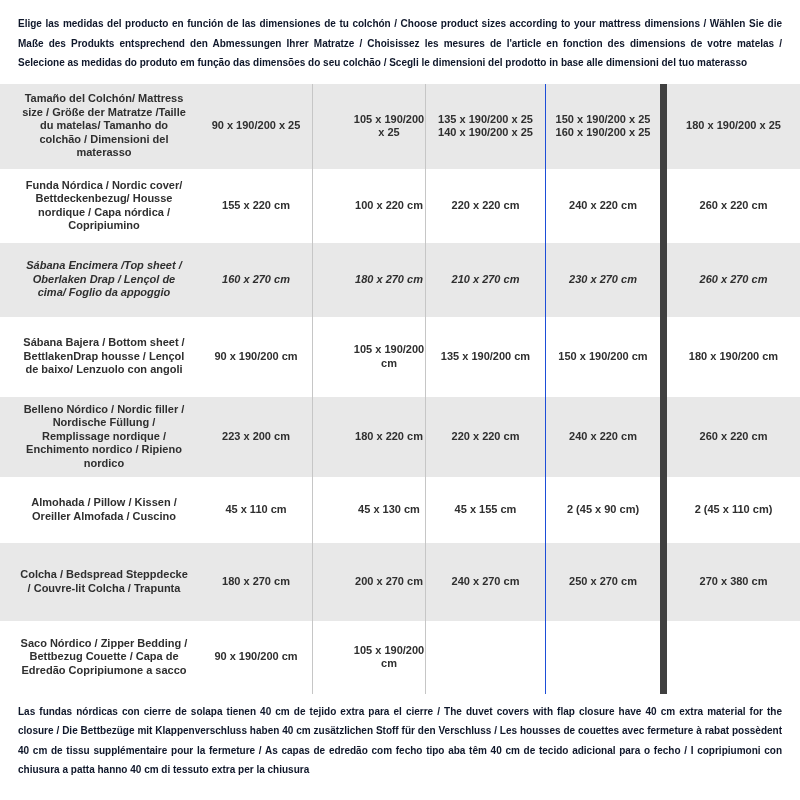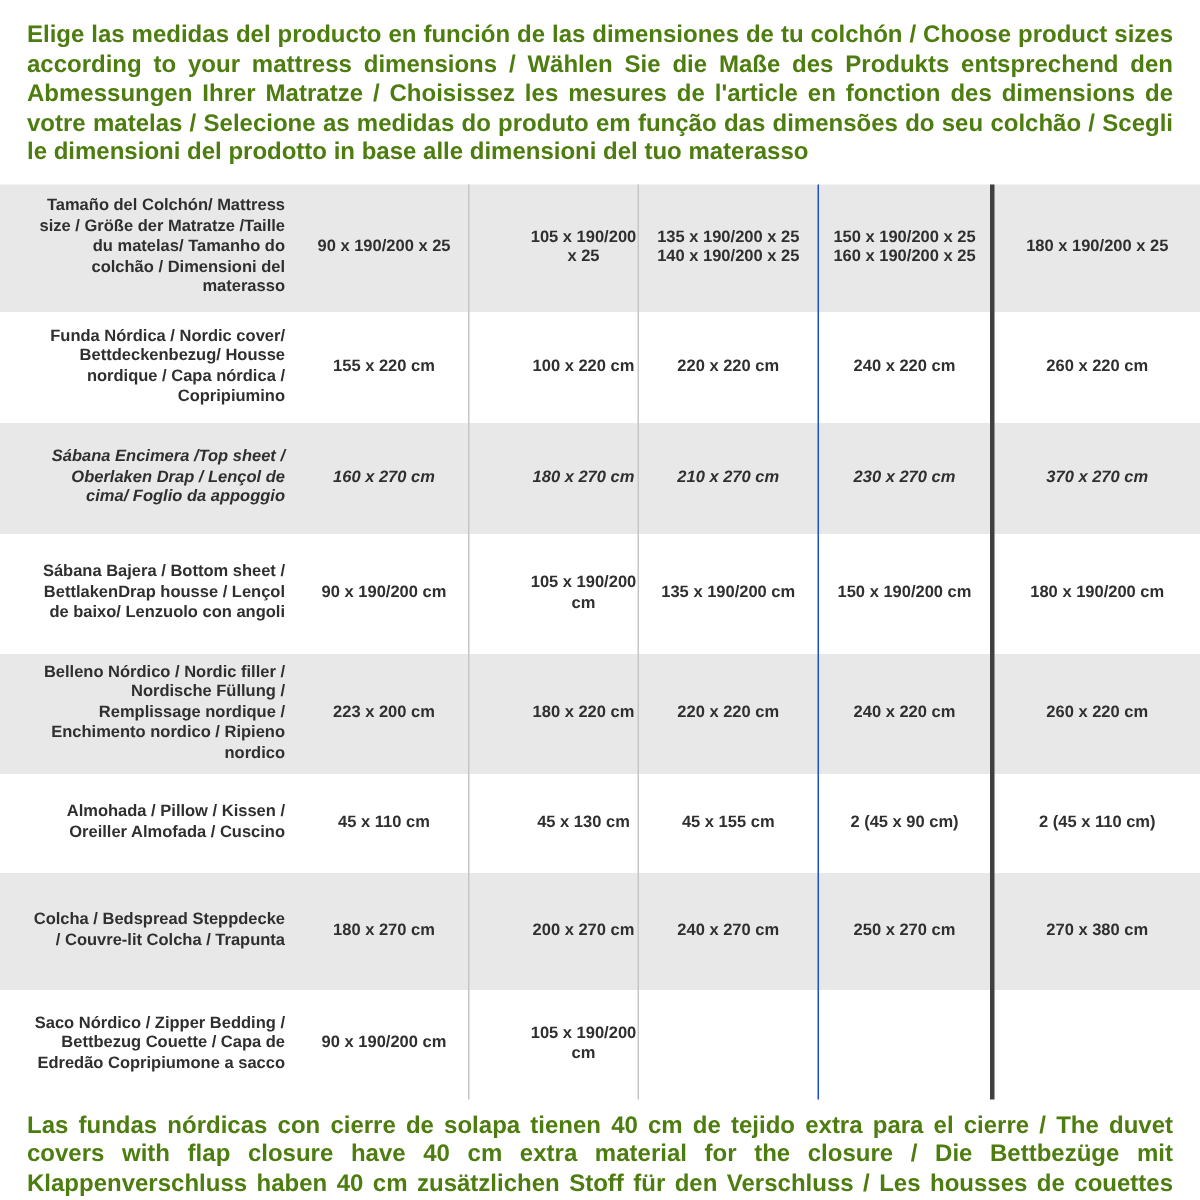--- a/index.html
+++ b/index.html
@@ -4,48 +4,48 @@
 <style>
   html,body{margin:0;padding:0;background:#ffffff;}
   body{
     width:800px;height:800px;overflow:hidden;
     font-family:"Liberation Sans",sans-serif;
     font-weight:700;color:#333333;
     -webkit-font-smoothing:antialiased;
   }
   .intro, .footer-note{
     padding:14px 18px 0 18px;
-    font-size:16px;line-height:19.5px;
-    text-align:justify;color:#4d7c0f;
+    font-size:10px;line-height:19.5px;
+    text-align:justify;color:#0f172a;
     letter-spacing:0;
   }
   .footer-note{padding-top:8px;}
   .size-table{width:800px;margin-top:11px;}
   .trow{display:flex;align-items:stretch;}
   .trow.alt{background:#e8e8e8;}
   .r-header{height:85px;}
   .r1{height:74px;}
   .r2{height:74px;font-style:italic;}
   .r3{height:80px;}
   .r4{height:80px;}
   .r5{height:66px;}
   .r6{height:78px;}
   .r7{height:73px;}
   .cell{
     display:flex;align-items:center;
     box-sizing:border-box;
     font-size:11px;line-height:13.5px;color:#2f2f2f;
   }
-  .c-label{width:200px;padding-left:18px;padding-right:10px;text-align:right;}
+  .c-label{width:200px;padding-left:18px;padding-right:10px;text-align:center;}
   .v{justify-content:center;text-align:center;white-space:pre-line;}
   .v1{width:112px;}
   .v2{width:113px;border-left:1px solid #c6c6c6;padding-left:40px;}
   .v3{width:120px;border-left:1px solid #c6c6c6;}
   .v4{width:115px;border-left:1px solid #1d4ed8;}
-  .v5{flex:1;border-left:3px solid #404040;}
+  .v5{flex:1;border-left:7px solid #404040;}
 </style>
 </head>
 <body>
 
 <div class="intro">Elige las medidas del producto en función de las dimensiones de tu colchón / Choose product sizes according to your mattress dimensions / Wählen Sie die Maße des Produkts entsprechend den Abmessungen Ihrer Matratze / Choisissez les mesures de l'article en fonction des dimensions de votre matelas / Selecione as medidas do produto em função das dimensões do seu colchão / Scegli le dimensioni del prodotto in base alle dimensioni del tuo materasso</div>
 
 <div class="size-table">
 
   <div class="trow alt r-header">
     <div class="cell c-label">Tamaño del Colchón/ Mattress size / Größe der Matratze /Taille du matelas/ Tamanho do colchão / Dimensioni del materasso</div>
@@ -66,21 +66,21 @@
     <div class="cell v v4">240 x 220 cm</div>
     <div class="cell v v5">260 x 220 cm</div>
   </div>
 
   <div class="trow alt r2">
     <div class="cell c-label">Sábana Encimera /Top sheet / Oberlaken Drap / Lençol de cima/ Foglio da appoggio</div>
     <div class="cell v v1">160 x 270 cm</div>
     <div class="cell v v2">180 x 270 cm</div>
     <div class="cell v v3">210 x 270 cm</div>
     <div class="cell v v4">230 x 270 cm</div>
-    <div class="cell v v5">370 x 270 cm</div>
+    <div class="cell v v5">260 x 270 cm</div>
   </div>
 
   <div class="trow r3">
     <div class="cell c-label">Sábana Bajera / Bottom sheet / BettlakenDrap housse / Lençol de baixo/ Lenzuolo con angoli</div>
     <div class="cell v v1">90 x 190/200 cm</div>
     <div class="cell v v2">105 x 190/200 cm</div>
     <div class="cell v v3">135 x 190/200 cm</div>
     <div class="cell v v4">150 x 190/200 cm</div>
     <div class="cell v v5">180 x 190/200 cm</div>
   </div>

